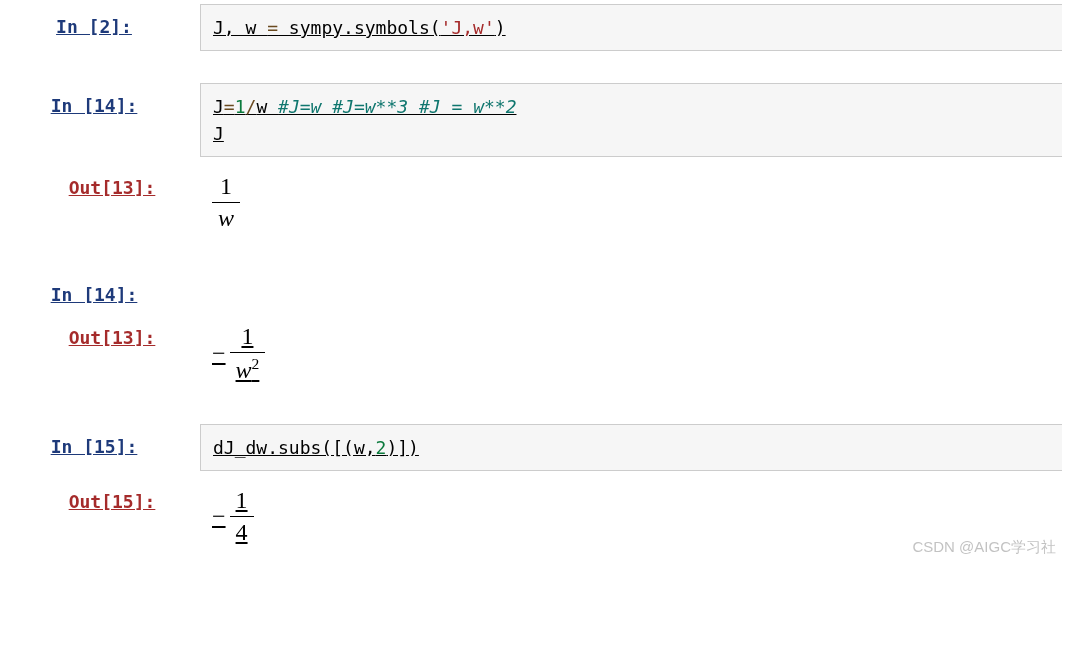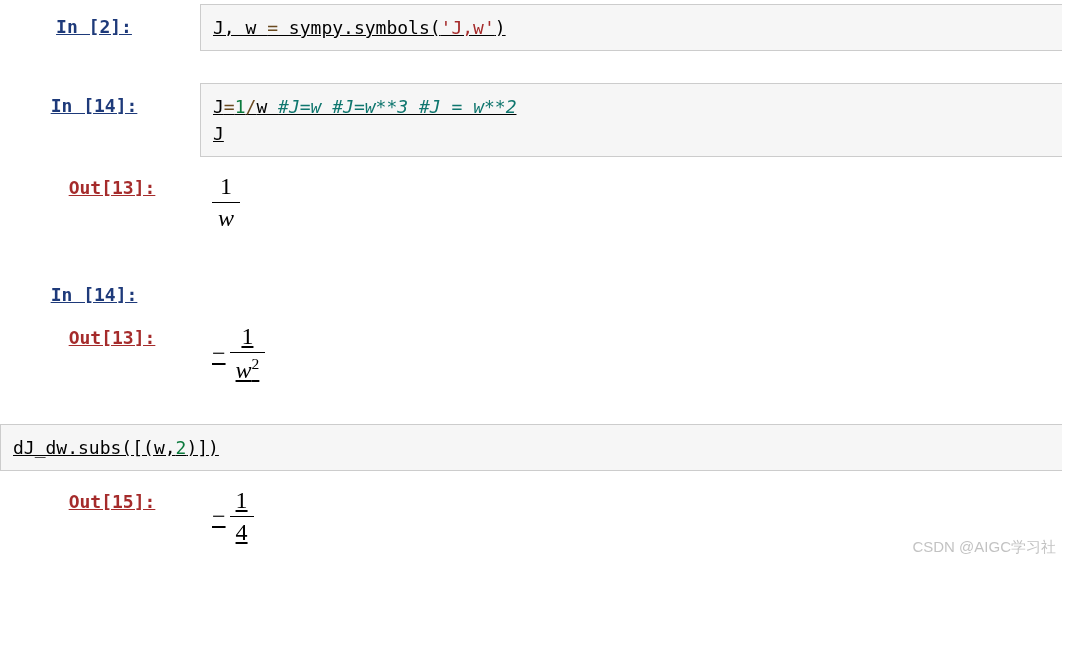--- a/index.html
+++ b/index.html
@@ -111,20 +111,21 @@
           <span class="den"><span>w</span><span class="sup">2</span></span>
         </span>
       </div>
     </div>
   </div>
 </div>
 
 <div class="group-gap"></div>
 
 <div class="cell">
+  <div class="prompt in">In [15]:</div>
   <div class="content">
     <div class="code-box">
       <div class="code-line">dJ_dw.subs([(w,<span class="tok-num">2</span>)])</div>
     </div>
   </div>
 </div>
 
 <div class="cell">
   <div class="prompt out">Out[15]:</div>
   <div class="content">

